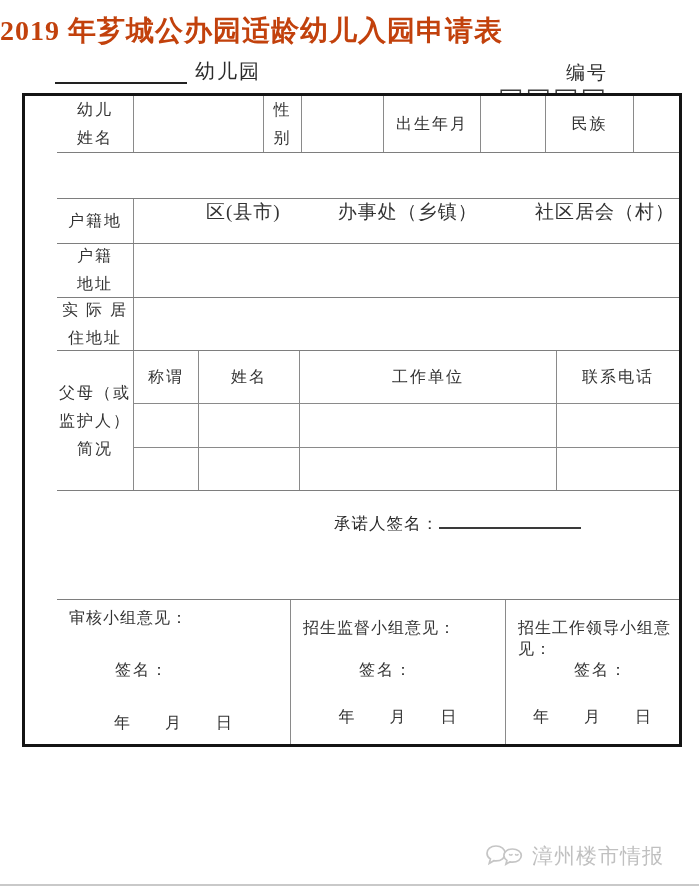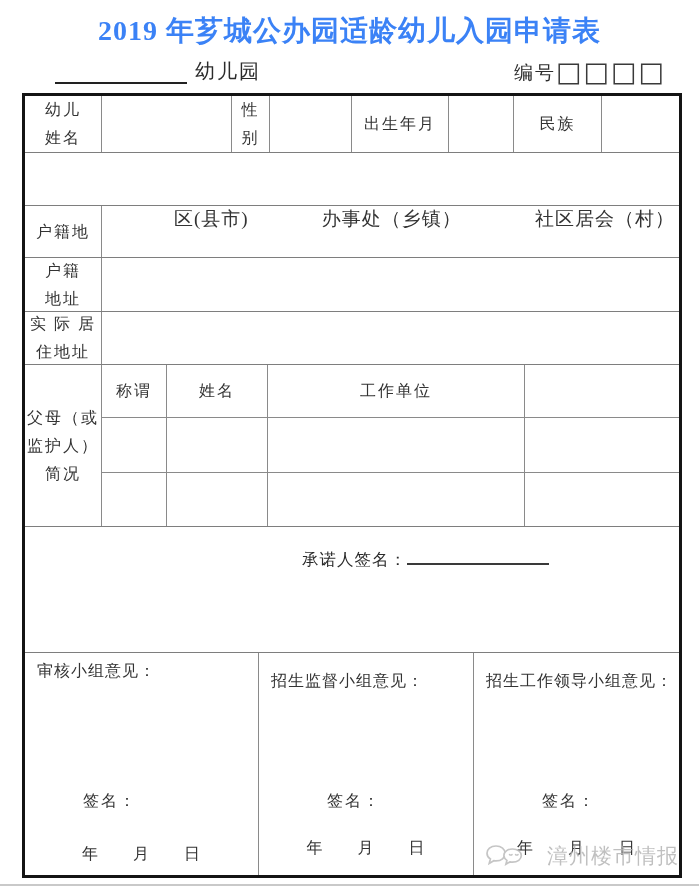--- a/index.html
+++ b/index.html
@@ -3,34 +3,34 @@
 <meta charset="utf-8">
 <style>
   * { margin:0; padding:0; box-sizing:border-box; }
   html,body { background:#ffffff; }
   .page {
     position:relative; width:699px; height:889px; background:#ffffff;
     font-family:"Liberation Serif","DejaVu Serif",serif; color:#2b2b2b; overflow:hidden;
   }
   .title {
     position:absolute; top:12px; left:0; width:100%;
-    text-align:center; font-size:28px; font-weight:700; color:#3b82f6; letter-spacing:1px;
+    font-size:28px; font-weight:700; color:#c2410c; letter-spacing:1px;
   }
   .subtitle { position:absolute; top:58px; left:0; width:100%; height:32px; font-size:20px; }
   .school-group { position:absolute; left:55px; top:0; display:flex; align-items:center; }
   .blank-line { display:inline-block; width:132px; height:24px; border-bottom:2px solid #222; margin-right:8px; }
   .school-suffix { font-size:20px; letter-spacing:2px; color:#2b2b2b; }
-  .serial-group { position:absolute; left:514px; top:2px; display:flex; align-items:flex-start; }
+  .serial-group { position:absolute; left:498px; top:2px; display:flex; align-items:flex-end;flex-direction:column; }
   .serial-label { font-size:19px; letter-spacing:2px; }
   .serial-boxes { font-size:27px; letter-spacing:2px; line-height:1; color:#3a3a3a;
                   font-family:"DejaVu Sans",sans-serif; position:relative; top:-2px; }
 
   .form-table {
-    position:absolute; left:22px; top:93px; width:660px; height:785px;
-    border:3px solid #141414; display:flex; flex-direction:column; background:#fff;
+    position:absolute; left:22px; top:93px; width:660px; height:654px;
+    border:3px solid #141414; display:flex; flex-direction:column; background:#fff;padding-left:32px;
   }
   .row { display:flex; border-bottom:1px solid #7e7e7e; }
   .row.last-row { border-bottom:none; }
   .cell { border-right:1px solid #8a8a8a; position:relative; }
   .cell.last { border-right:none; }
   .label-cell {
     display:flex; align-items:center; justify-content:center; text-align:center;
     font-size:16px; letter-spacing:2px; line-height:1.75; white-space:pre-line; color:#333;
   }
   .value-cell { background:#fff; }
@@ -76,21 +76,21 @@
   .w-op2 { width:215px; }
   .op-title { padding:18px 4px 0 12px; letter-spacing:1px; }
   .opinion-cell:first-child .op-title { padding-top:8px; }
   .op-sign { margin-top:auto; padding-left:58px; letter-spacing:2px; }
   .opinion-cell:nth-child(2) .op-sign, .opinion-cell:nth-child(3) .op-sign { padding-left:68px; }
   .op-date { padding:26px 0 16px 0; text-align:center; white-space:pre; letter-spacing:1px; }
   .opinion-cell:first-child .op-date { padding-bottom:10px; padding-top:32px; }
 
   .watermark {
     position:absolute; left:485px; top:838px; width:196px; height:36px;
-    display:flex; align-items:center; gap:22px; opacity:0.82; z-index:5;
+    display:flex; align-items:center; gap:7px; opacity:0.82; z-index:5;
   }
   .wm-text { font-size:21px; color:#b3b3b3; letter-spacing:1px; white-space:nowrap;
              font-family:"Liberation Sans","DejaVu Sans",sans-serif; }
   .wm-icon { display:inline-flex; }
 
   .page-bottom-line { position:absolute; left:0; top:884px; width:699px; height:2px; background:#c9c9c9; }
 </style>
 </head>
 <body>
 
@@ -153,20 +153,21 @@
 
     <div class="row r-parents">
       <div class="cell label-cell w-label">父母（或
 监护人）
 简况</div>
       <div class="parents-sub last">
         <div class="subrow header">
           <div class="cell label-cell w-role">称谓</div>
           <div class="cell label-cell w-pname">姓名</div>
           <div class="cell label-cell w-work">工作单位</div>
+          <div class="cell label-cell flex1 last">联系电话</div>
         </div>
         <div class="subrow">
           <div class="cell value-cell w-role"></div>
           <div class="cell value-cell w-pname"></div>
           <div class="cell value-cell w-work"></div>
           <div class="cell value-cell flex1 last"></div>
         </div>
         <div class="subrow">
           <div class="cell value-cell w-role"></div>
           <div class="cell value-cell w-pname"></div>

